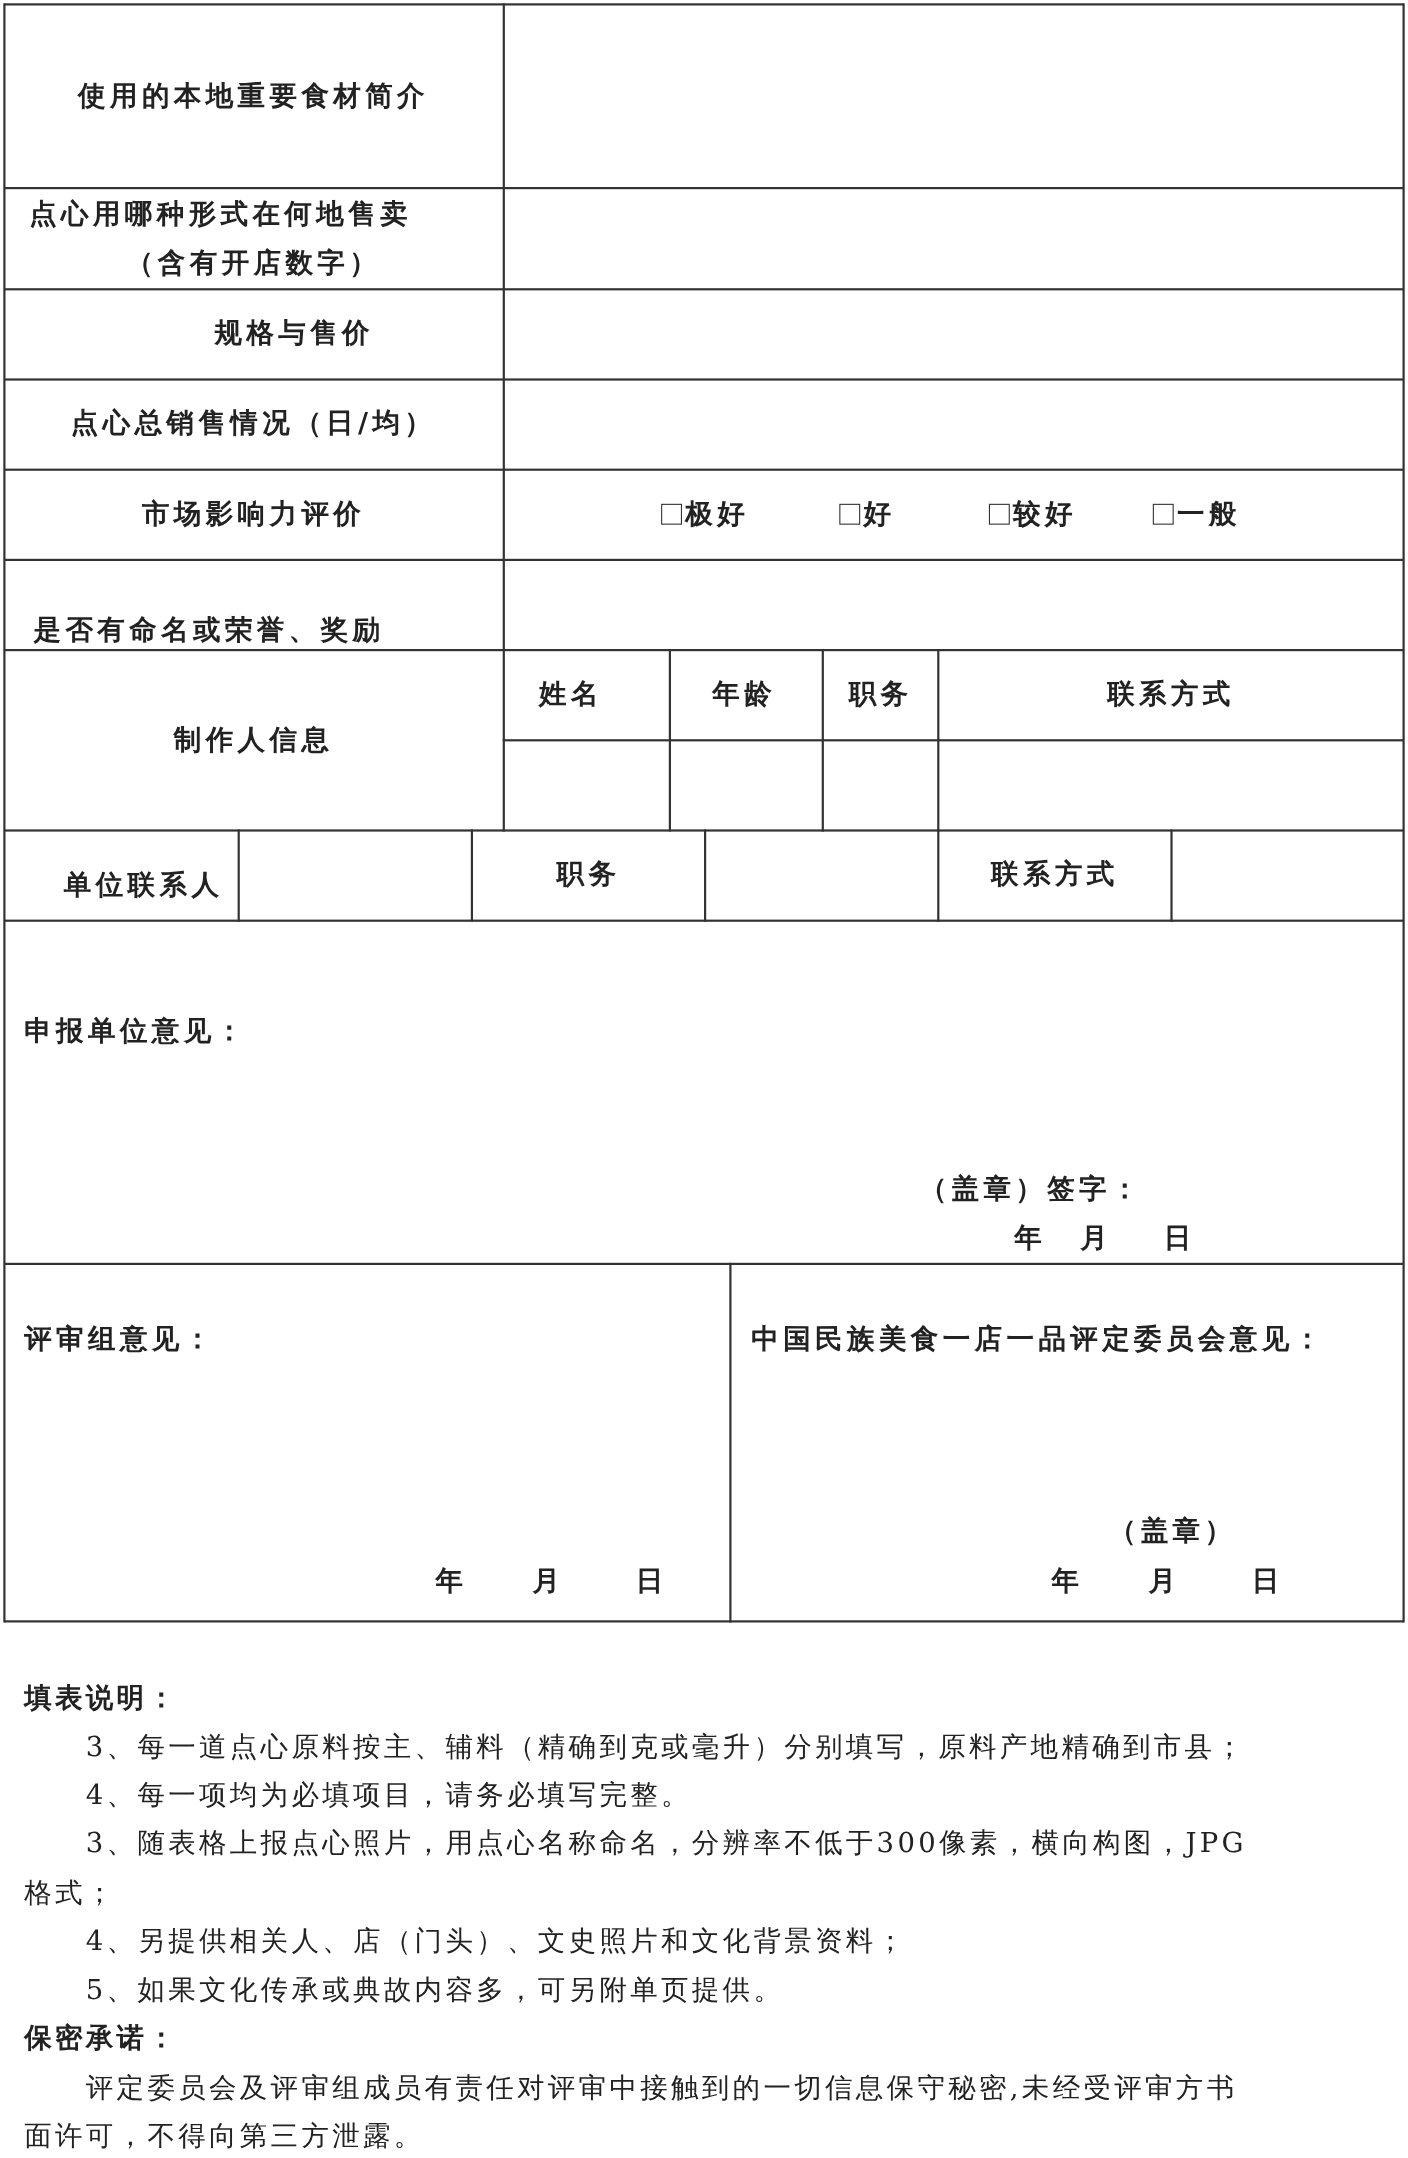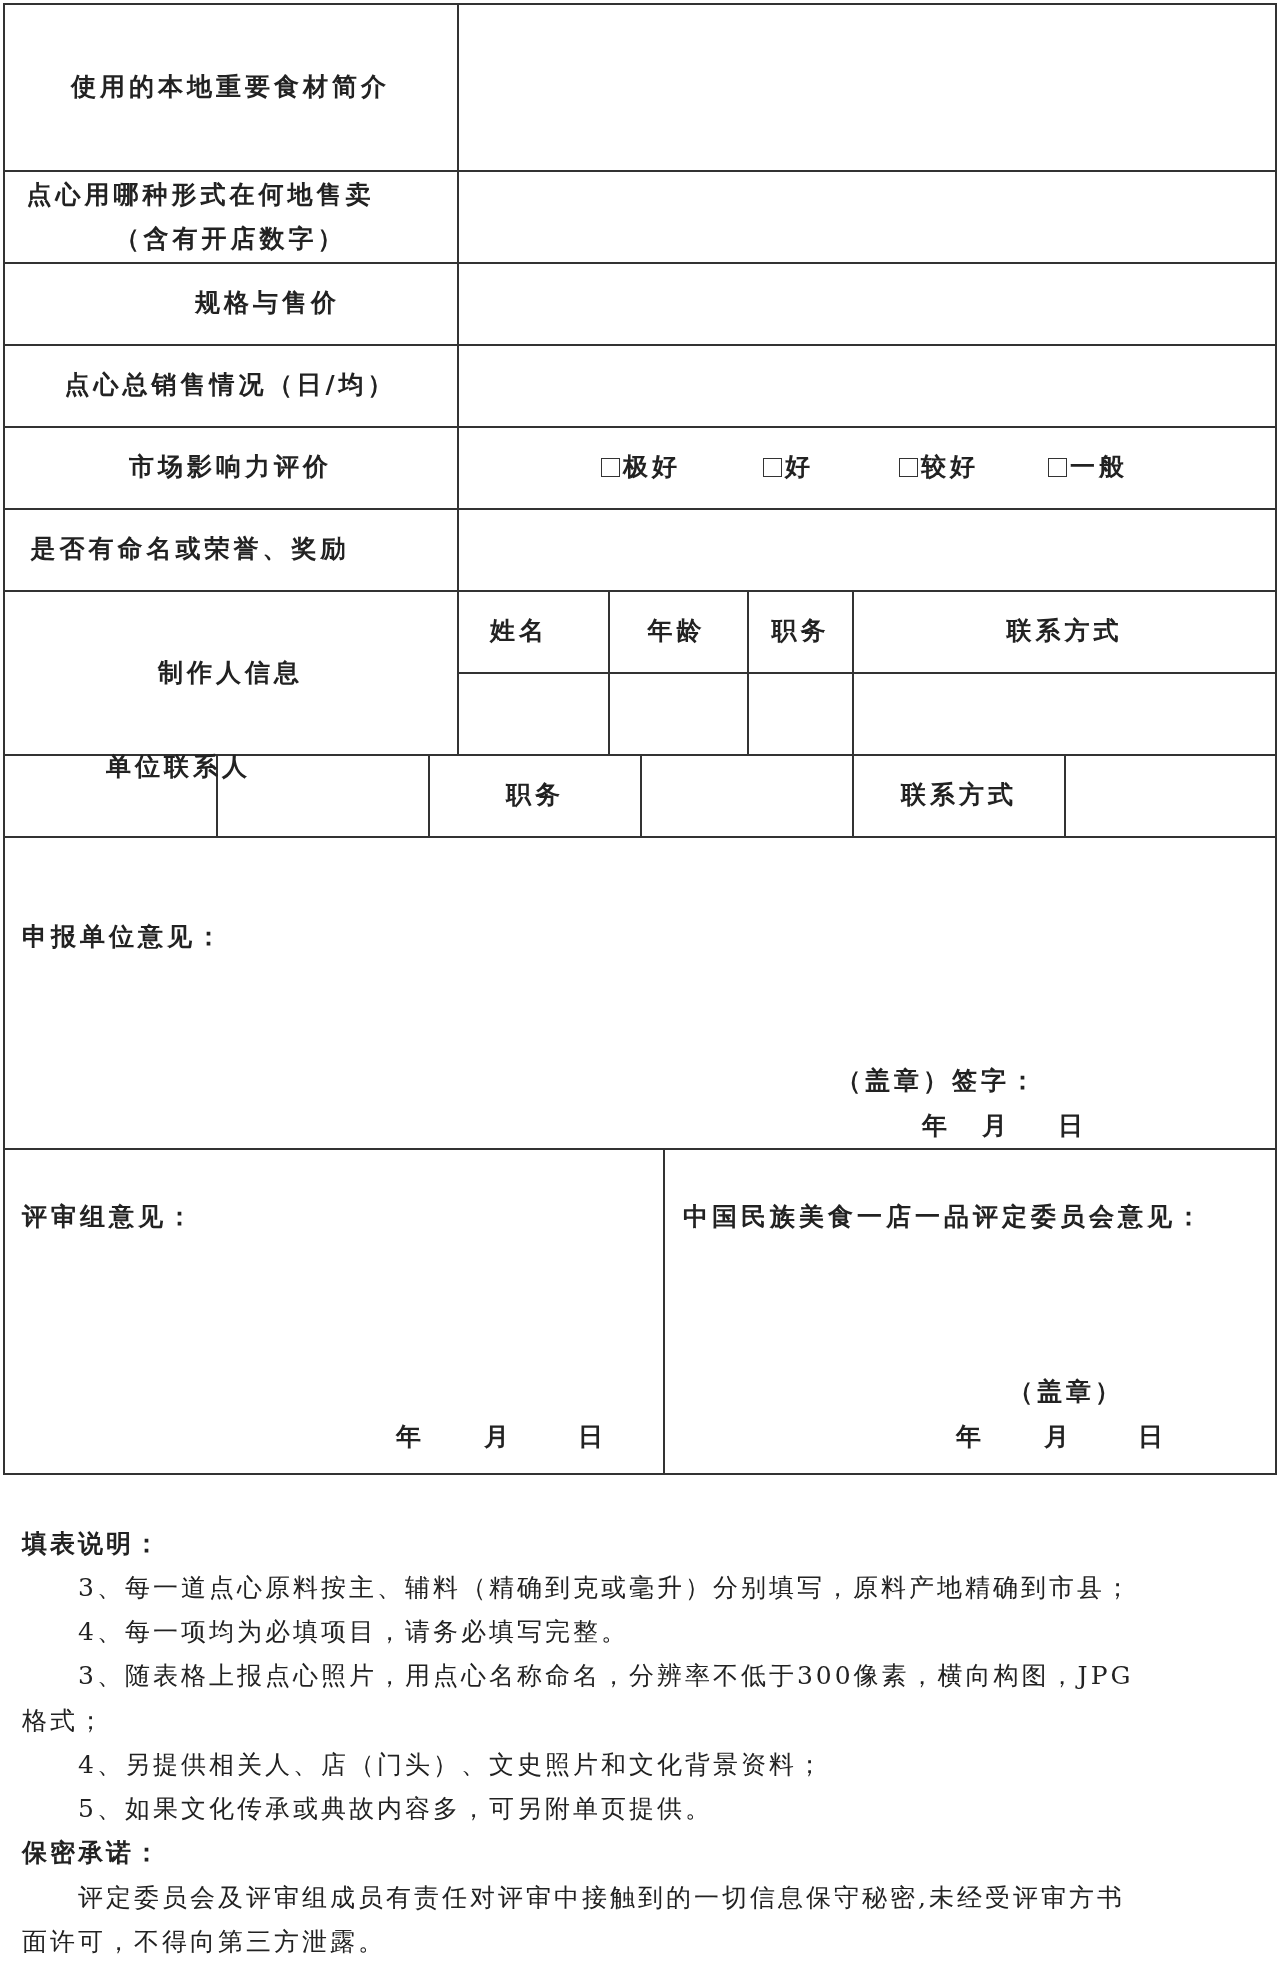--- a/index.html
+++ b/index.html
@@ -48,21 +48,21 @@
   <div class="ln v" style="left:1064px; top:754px; height:84px;"></div>
 
   <div class="ln v" style="left:663px; top:1148px; height:327px;"></div>
 
   <div class="t c" style="left:4px; width:453px; top:72px;">使用的本地重要食材简介</div>
   <div class="t c" style="left:4px; width:393px; top:180px;">点心用哪种形式在何地售卖</div>
   <div class="t c" style="left:4px; width:453px; top:224px;">（含有开店数字）</div>
   <div class="t c" style="left:4px; width:527px; top:288px;">规格与售价</div>
   <div class="t c" style="left:4px; width:453px; top:370px;">点心总销售情况（日/均）</div>
   <div class="t c" style="left:4px; width:453px; top:452px;">市场影响力评价</div>
-  <div class="t c" style="left:4px; width:372px; top:534px;">是否有命名或荣誉、奖励</div>
+  <div class="t c" style="left:4px; width:372px; top:558px;">是否有命名或荣誉、奖励</div>
   <div class="t c" style="left:4px; width:453px; top:658px;">制作人信息</div>
 
   <div style="position:absolute; left:459px; top:5px; width:816px; height:165px;"></div>
   <div style="position:absolute; left:459px; top:172px; width:816px; height:90px;"></div>
   <div style="position:absolute; left:459px; top:264px; width:816px; height:80px;"></div>
   <div style="position:absolute; left:459px; top:346px; width:816px; height:80px;"></div>
   <div style="position:absolute; left:459px; top:510px; width:816px; height:80px;"></div>
 
   <div class="t" style="left:601px; top:452px;"><span class="cb"></span><span>极好</span></div>
   <div class="t" style="left:763px; top:452px;"><span class="cb"></span><span>好</span></div>
@@ -71,21 +71,21 @@
 
   <div class="t c" style="left:459px; width:120px; top:616px;">姓名</div>
   <div class="t c" style="left:610px; width:133px; top:616px;">年龄</div>
   <div class="t c" style="left:749px; width:103px; top:616px;">职务</div>
   <div class="t c" style="left:854px; width:421px; top:616px;">联系方式</div>
   <div style="position:absolute; left:459px; top:674px; width:149px; height:80px;"></div>
   <div style="position:absolute; left:610px; top:674px; width:137px; height:80px;"></div>
   <div style="position:absolute; left:749px; top:674px; width:103px; height:80px;"></div>
   <div style="position:absolute; left:854px; top:674px; width:421px; height:80px;"></div>
 
-  <div class="t c" style="left:4px; width:253px; top:752px;margin-left:48px;">单位联系人</div>
+  <div class="t c" style="left:4px; width:253px; top:790px;">单位联系人</div>
   <div style="position:absolute; left:218px; top:756px; width:210px; height:80px;"></div>
   <div class="t c" style="left:430px; width:210px; top:780px;">职务</div>
   <div style="position:absolute; left:642px; top:756px; width:210px; height:80px;"></div>
   <div class="t c" style="left:854px; width:210px; top:780px;">联系方式</div>
   <div style="position:absolute; left:1066px; top:756px; width:209px; height:80px;"></div>
 
   <div class="t" style="left:22px; top:890px;margin-top:32px;">申报单位意见：</div>
   <div style="position:absolute; left:6px; top:930px; width:1268px; height:130px;"></div>
   <div class="t" style="left:836px; top:1066px;">（盖章）签字：</div>
   <div class="t" style="left:922px; top:1111px;">年</div>

